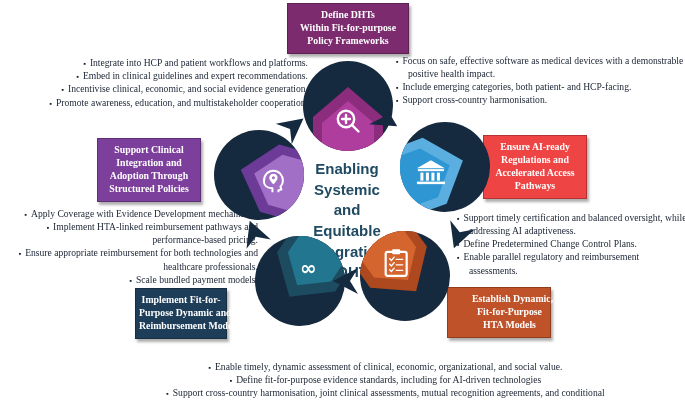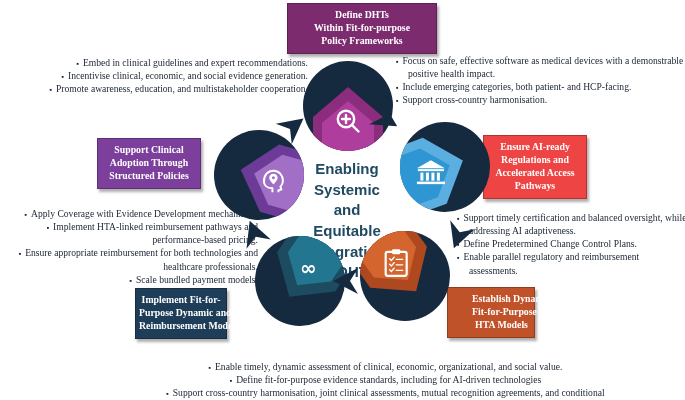--- a/index.html
+++ b/index.html
@@ -29,20 +29,21 @@
 
   .node-circle{position:absolute;}
   .flow-arrow{position:absolute;width:32px;height:32px;}
 </style>
 </head>
 <body>
 
 <div class="canvas">
 
   <ul class="bullets align-right" style="left:8px;top:56px;width:300px;">
+      <li>Integrate into HCP and patient workflows and platforms.</li>
       <li>Embed in clinical guidelines and expert recommendations.</li>
       <li>Incentivise clinical, economic, and social evidence generation.</li>
       <li>Promote awareness, education, and multistakeholder cooperation.</li>
     </ul>
 
   <ul class="bullets align-left" style="left:396px;top:54px;width:292px;">
       <li>Focus on safe, effective software as medical devices with a demonstrable positive health impact.</li>
       <li>Include emerging categories, both patient- and HCP-facing.</li>
       <li>Support cross-country harmonisation.</li>
     </ul>
@@ -59,56 +60,57 @@
       <li>Ensure appropriate reimbursement for both technologies and healthcare professionals.</li>
       <li>Scale bundled payment models.</li>
     </ul>
 
   <ul class="bullets align-center" style="left:163px;top:343px;width:445px;margin-top:17px;">
       <li>Enable timely, dynamic assessment of clinical, economic, organizational, and social value.</li>
       <li>Define fit-for-purpose evidence standards, including for AI-driven technologies</li>
       <li>Support cross-country harmonisation, joint clinical assessments, mutual recognition agreements, and conditional acceptance of international evidence supported by local Real-World Evidence</li>
     </ul>
 
-  <div class="nodebox" style="left:287px;top:3px;width:150px;background:#7D2B6F;">
+  <div class="nodebox" style="left:287px;top:3px;width:122px;background:#7D2B6F;">
     <ul>
         <li>Define DHTs</li>
         <li>Within Fit-for-purpose</li>
         <li>Policy Frameworks</li>
       </ul>
   </div>
 
   <div class="nodebox" style="left:483px;top:135px;width:104px;background:#ef4444;">
     <ul>
         <li>Ensure AI-ready</li>
         <li>Regulations and</li>
         <li>Accelerated Access</li>
         <li>Pathways</li>
       </ul>
   </div>
 
-  <div class="nodebox" style="left:447px;top:287px;width:88px;background:#C0522A;padding-left:24px;">
+  <div class="nodebox" style="left:447px;top:287px;width:104px;background:#C0522A;padding-left:24px;">
     <ul>
         <li>Establish Dynamic,</li>
         <li>Fit-for-Purpose</li>
         <li>HTA Models</li>
       </ul>
   </div>
 
   <div class="nodebox" style="left:135px;top:288px;width:92px;background:#1E3D58;">
     <ul>
         <li>Implement Fit-for-</li>
         <li>Purpose Dynamic and</li>
         <li>Reimbursement Models</li>
       </ul>
   </div>
 
   <div class="nodebox" style="left:97px;top:138px;width:104px;background:#7C3F9B;">
     <ul>
         <li>Support Clinical</li>
+        <li>Integration and</li>
         <li>Adoption Through</li>
         <li>Structured Policies</li>
       </ul>
   </div>
 
   <div class="center-label">
     <div>Enabling</div>
     <div>Systemic and</div>
     <div>Equitable</div>
     <div>Integration</div>

